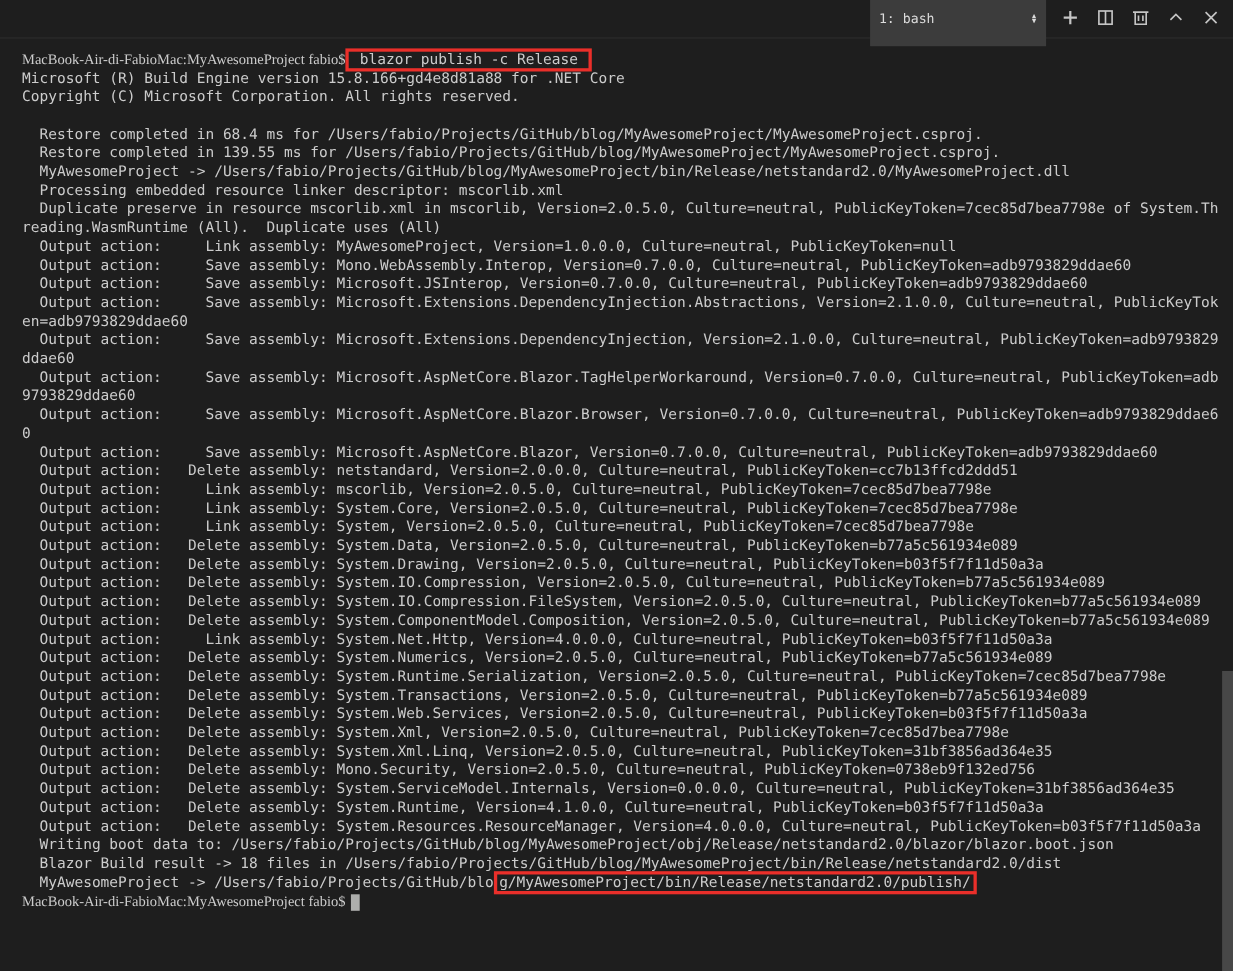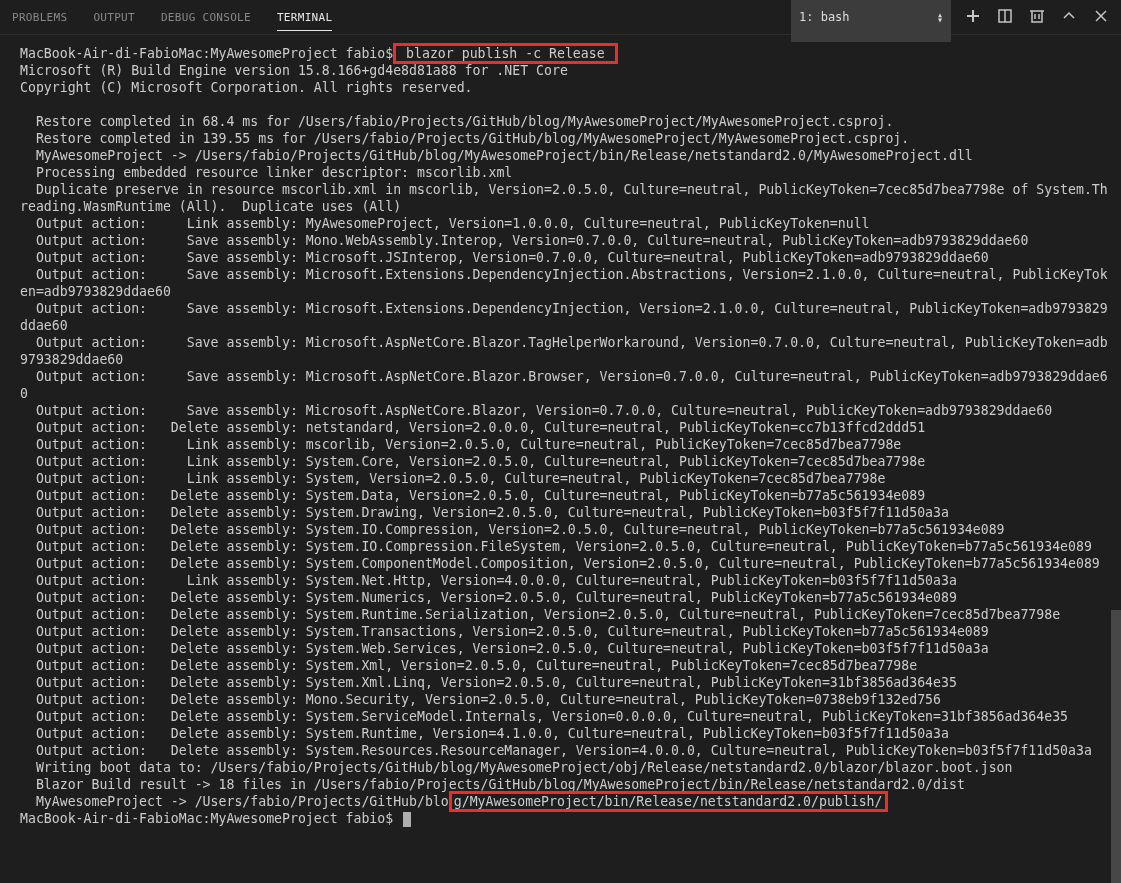--- a/index.html
+++ b/index.html
@@ -9,36 +9,30 @@
   .tabs { display:flex; gap:26px; flex:0 0 auto; }
   .tab { cursor:pointer; letter-spacing:0.3px; }
   .tab.active { color:#e7e7e7; border-bottom:1px solid #e7e7e7; padding-bottom:6px; margin-bottom:-7px; }
   .spacer { flex:1; }
   .select-wrap { display:flex; align-items:center; background:#3c3c3c; color:#dcdcdc; font-size:12px; padding:18px 8px; margin-right:14px; min-width:160px; justify-content:space-between;gap:10px; }
   .select-wrap .chev { font-size:10px; display:flex; flex-direction:column; line-height:5px; }
   .icons { display:flex; align-items:center; gap:16px; color:#c5c5c5; }
   .icons svg { width:16px; height:16px; stroke:#c5c5c5; stroke-width:1.5; fill:none; cursor:pointer; }
   .icons .plus svg line { stroke-width:2; }
   .term { flex:1; overflow:hidden; padding:10px 12px 0 20px; font-size:13.2px; line-height:17px; color:#cccccc; white-space:pre-wrap; word-break:break-all; position:relative; }
-  .term .prompt { color:#cccccc; }
+  .term .prompt { color:#cccccc;font-family:Liberation Serif, serif; }
   .term .hl { border:3px solid #ea2f2a; padding:0 2px; }
   .cursor { display:inline-block; width:8px; height:15px; background:#aeafad; vertical-align:middle; margin-left:2px; }
   .scroll-thumb { position:absolute; right:0; top:575px; width:10px; height:300px; background:rgba(121,121,121,0.45); }
 </style>
 </head>
 <body>
 <div class="panel">
 
   <div class="tabbar">
-    <div class="tabs">
-      <div class="tab">PROBLEMS</div>
-      <div class="tab">OUTPUT</div>
-      <div class="tab">DEBUG CONSOLE</div>
-      <div class="tab active">TERMINAL</div>
-    </div>
     <div class="spacer"></div>
     <div class="select-wrap">
       <span>1: bash</span>
       <span class="chev">▴<br>▾</span>
     </div>
     <div class="icons">
       <span class="plus"><svg viewBox="0 0 16 16">
             <line x1="8" y1="2" x2="8" y2="14"></line>
             <line x1="2" y1="8" x2="14" y2="8"></line>
           </svg></span>

